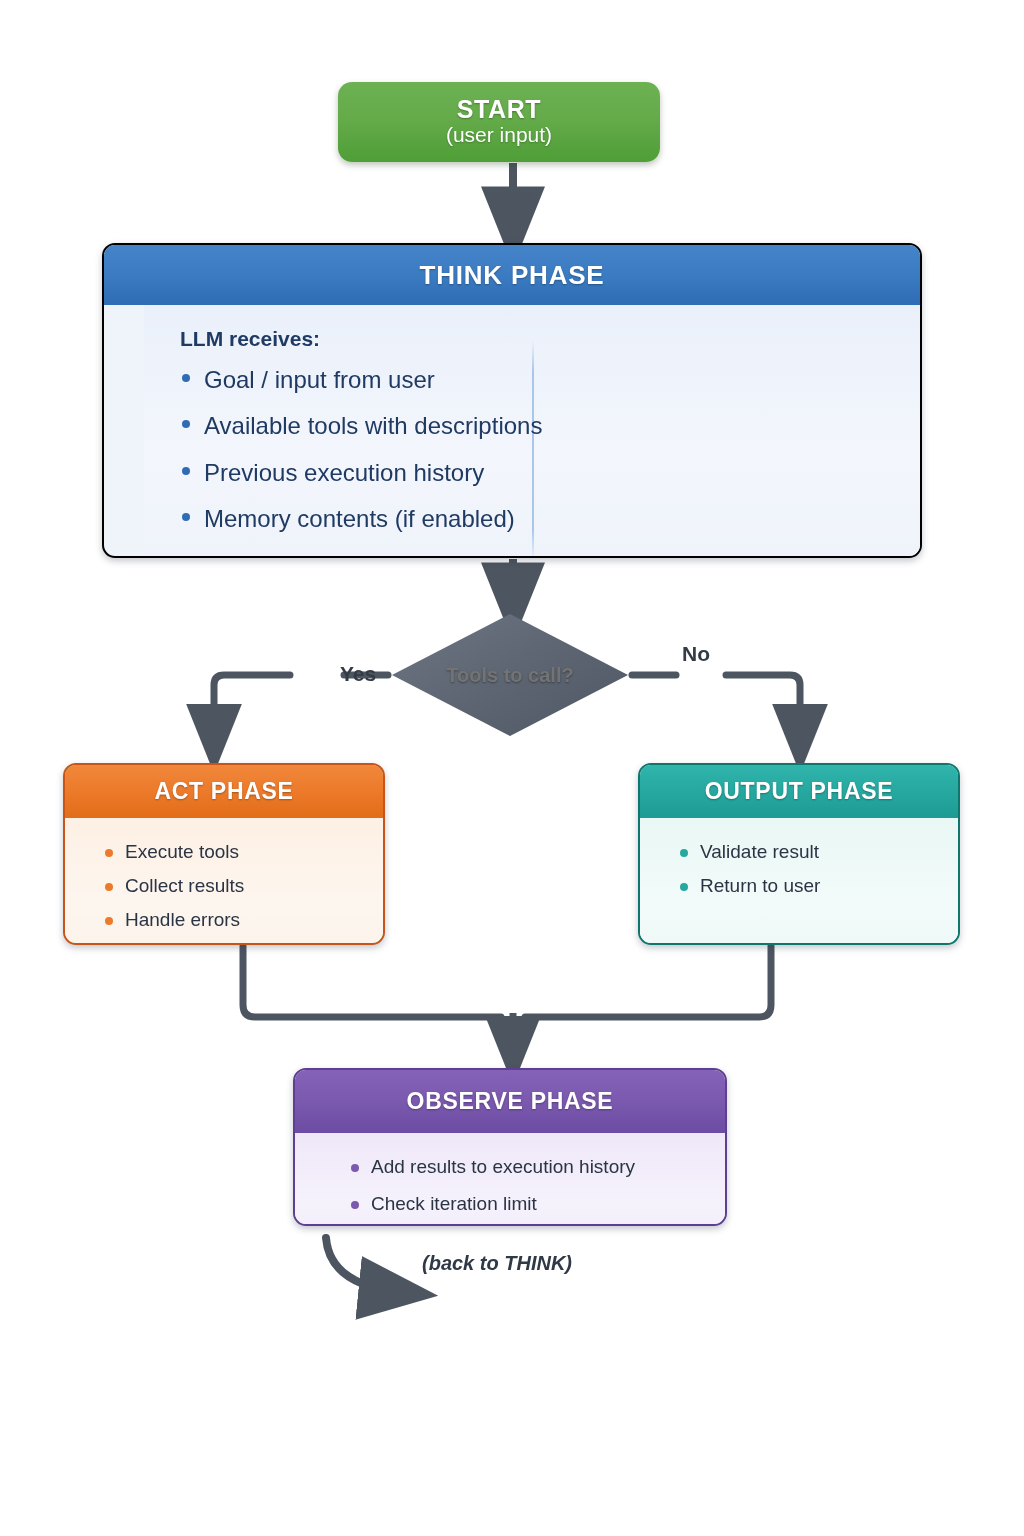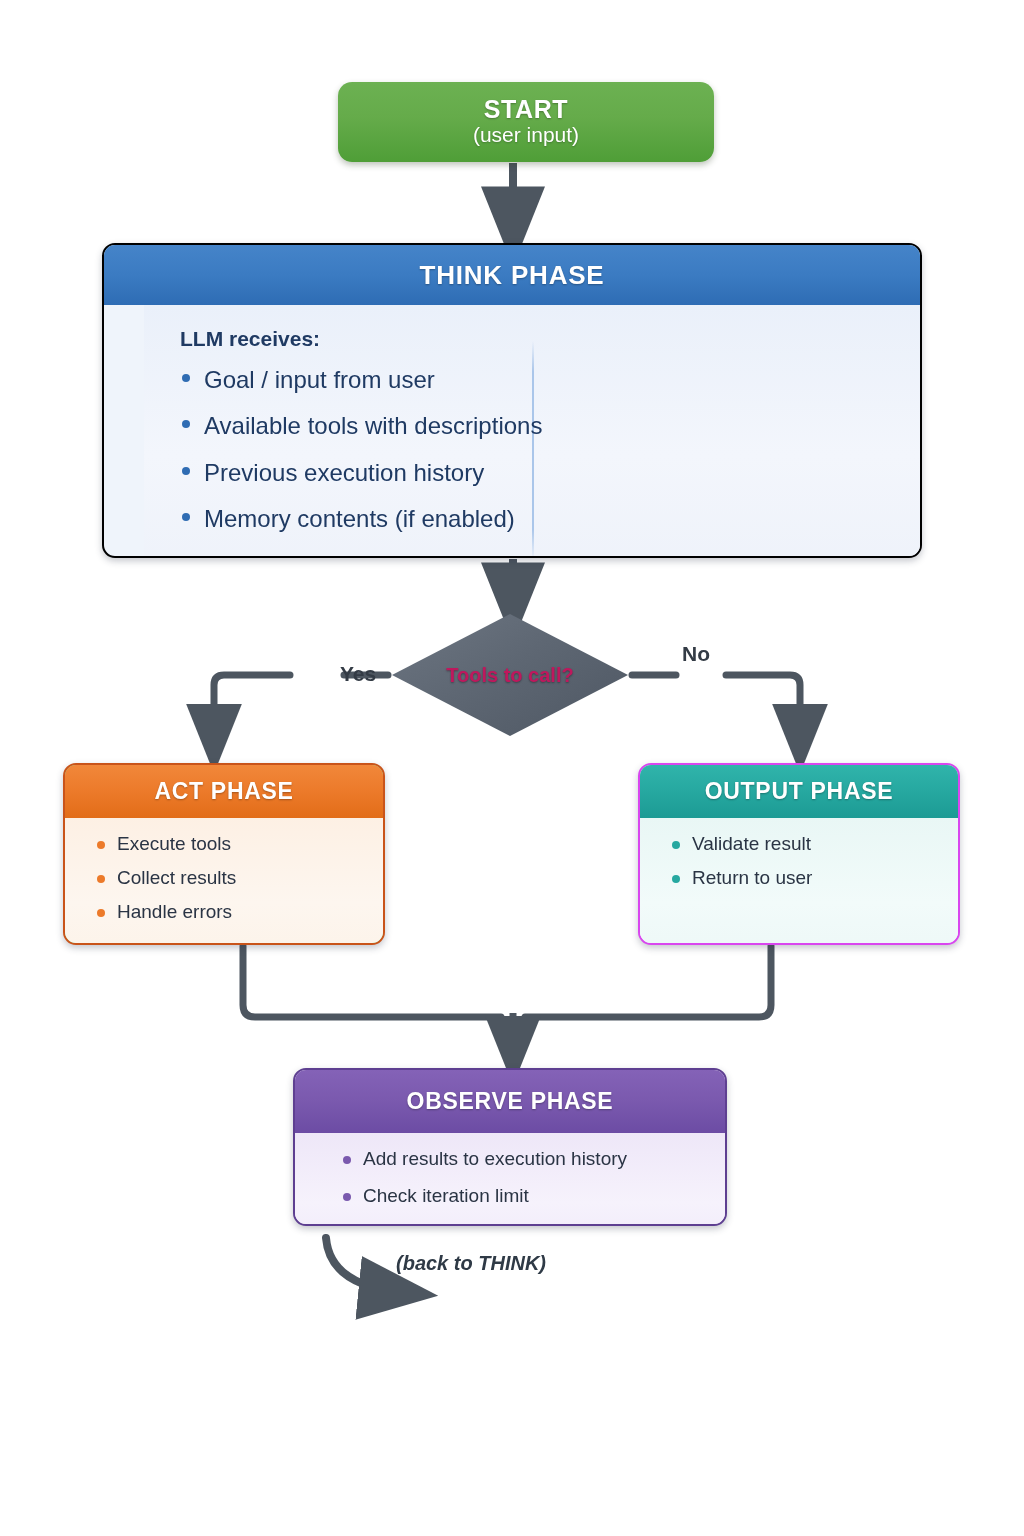--- a/index.html
+++ b/index.html
@@ -32,21 +32,21 @@
   
   .node {
     position: absolute;
     box-sizing: border-box;
   }
 
   
   .start-node {
     left: 338px;
     top: 82px;
-    width: 376px;
+    width: 322px;
     height: 80px;
     border-radius: 14px;
     background: linear-gradient(180deg, #6cb152 0%, #65ab4a 45%, #4f9e37 100%);
     box-shadow: 0 3px 6px rgba(40,60,30,0.30);
     display: flex;
     flex-direction: column;
     align-items: center;
     justify-content: center;
     color: #ffffff;
   }
@@ -162,21 +162,21 @@
     background: linear-gradient(150deg, #6d7682 0%, #5e6773 45%, #4e5763 100%);
     clip-path: polygon(50% 0%, 100% 50%, 50% 100%, 0% 50%);
     filter: drop-shadow(0 3px 4px rgba(40,50,60,0.35));
   }
   .diamond-label {
     position: absolute;
     inset: 0;
     display: flex;
     align-items: center;
     justify-content: center;
-    color: #be185d;
+    color: #737373;
     font-size: 20px;
     font-weight: bold;
     text-shadow: 0 1px 2px rgba(0,0,0,0.35);
   }
 
   .branch-label {
     position: absolute;
     font-size: 21px;
     font-weight: bold;
     color: #333b45;
@@ -205,21 +205,21 @@
     background: linear-gradient(180deg, #fdf0e4 0%, #fdf6ef 60%, #fcf3e9 100%);
     padding: 16px 0 0 0;
   }
 
   
   .output-card {
     left: 638px;
     top: 763px;
     width: 322px;
     height: 182px;
-    border: 2px solid #d946ef;
+    border: 2px solid #0f766e;
     border-radius: 13px;
     background: #eefaf8;
   }
   .output-card .card-header {
     height: 53px;
     background: linear-gradient(180deg, #30b4ab 0%, #26a8a0 50%, #1c9b94 100%);
     font-size: 23px;
     letter-spacing: 0.7px;
   }
   .output-body {
@@ -244,21 +244,21 @@
     font-size: 23px;
     letter-spacing: 0.7px;
   }
   .observe-body {
     height: calc(100% - 53px);
     background: linear-gradient(180deg, #eee7f8 0%, #f6f2fc 60%, #f0eafa 100%);
     padding: 16px 0 0 0;
   }
 
   
-  .mini-list { list-style: none; margin: 0; padding: 0 14px 0 32px; }
+  .mini-list { list-style: none; margin: 8px; padding: 0 14px 0 32px; }
   .mini-list li {
     font-size: 19px;
     color: #2a3444;
     margin: 0 0 13px 0;
     padding-left: 20px;
     position: relative;
     line-height: 1.1;
   }
   .mini-list li::before {
     content: "";
@@ -271,21 +271,21 @@
   }
   .act-body .mini-list li::before { background: #ec7a2a; }
   .output-body .mini-list li::before { background: #26a8a0; }
   .observe-body .mini-list li::before { background: #7a59ae; }
   .observe-body .mini-list { padding-left: 48px; }
   .observe-body .mini-list li { margin-bottom: 16px; }
 
   
   .loop-label {
     position: absolute;
-    left: 396px;
+    left: 422px;
     top: 1252px;
     font-size: 20px;
     font-style: italic;
     font-weight: bold;
     color: #2f3a46;
   }
 </style>
 </head>
 <body>
 

